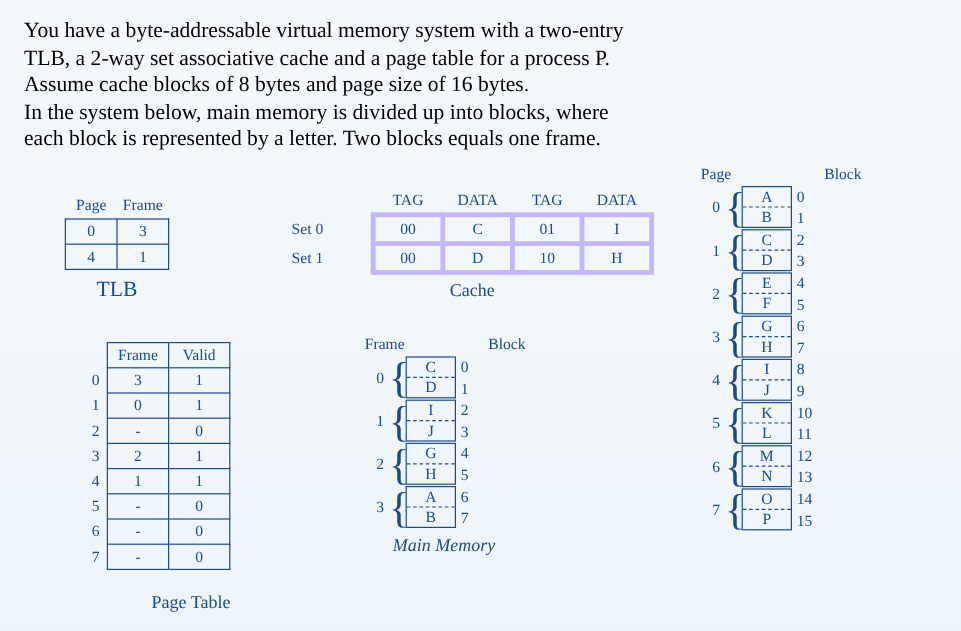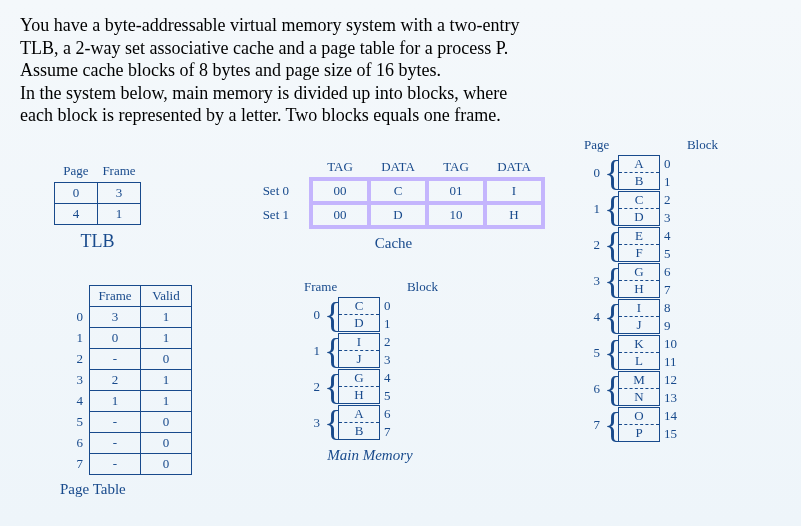--- a/index.html
+++ b/index.html
@@ -49,39 +49,39 @@
   .cache table { border-collapse: collapse; }
   .cache td, .cache th {
     border: 4px solid #c4b5fd;
     width: 52px;
     height: 18px;
     text-align: center;
     font-size: 13px;
     font-weight: normal;
   }
   .cache th { border: none; }
-  .cache .setlabel { border: none; text-align: right; padding-right: 20px; width: 46px; }
+  .cache .setlabel { border: none; text-align: left; padding-right: 20px; width: 46px; }
   .cache-title { text-align: center; margin-top: 6px; font-size: 15px; }
   
   .ptable {
     position: absolute;
     left: 40px;
     top: 146px;
   }
   .ptable table { border-collapse: collapse; }
   .ptable th, .ptable td {
     border: 1px solid #184a8c;
     width: 48px;
     height: 18px;
     text-align: center;
     font-size: 13px;
     font-weight: normal;
   }
   .ptable .rowidx { border: none; text-align: right; padding-right: 6px; width: 22px; }
-  .pt-title { text-align: left; margin-top: 6px; font-size: 15px; }
+  .pt-title { text-align: right; margin-top: 20px; font-size: 15px; }
   
   .framecol {
     position: absolute;
   }
   .framecol .hdr { display: flex; justify-content: space-between; font-size: 13px; margin-bottom: 2px; }
   .framecol .frow {
     display: flex;
     align-items: center;
     height: 36px;
   }

